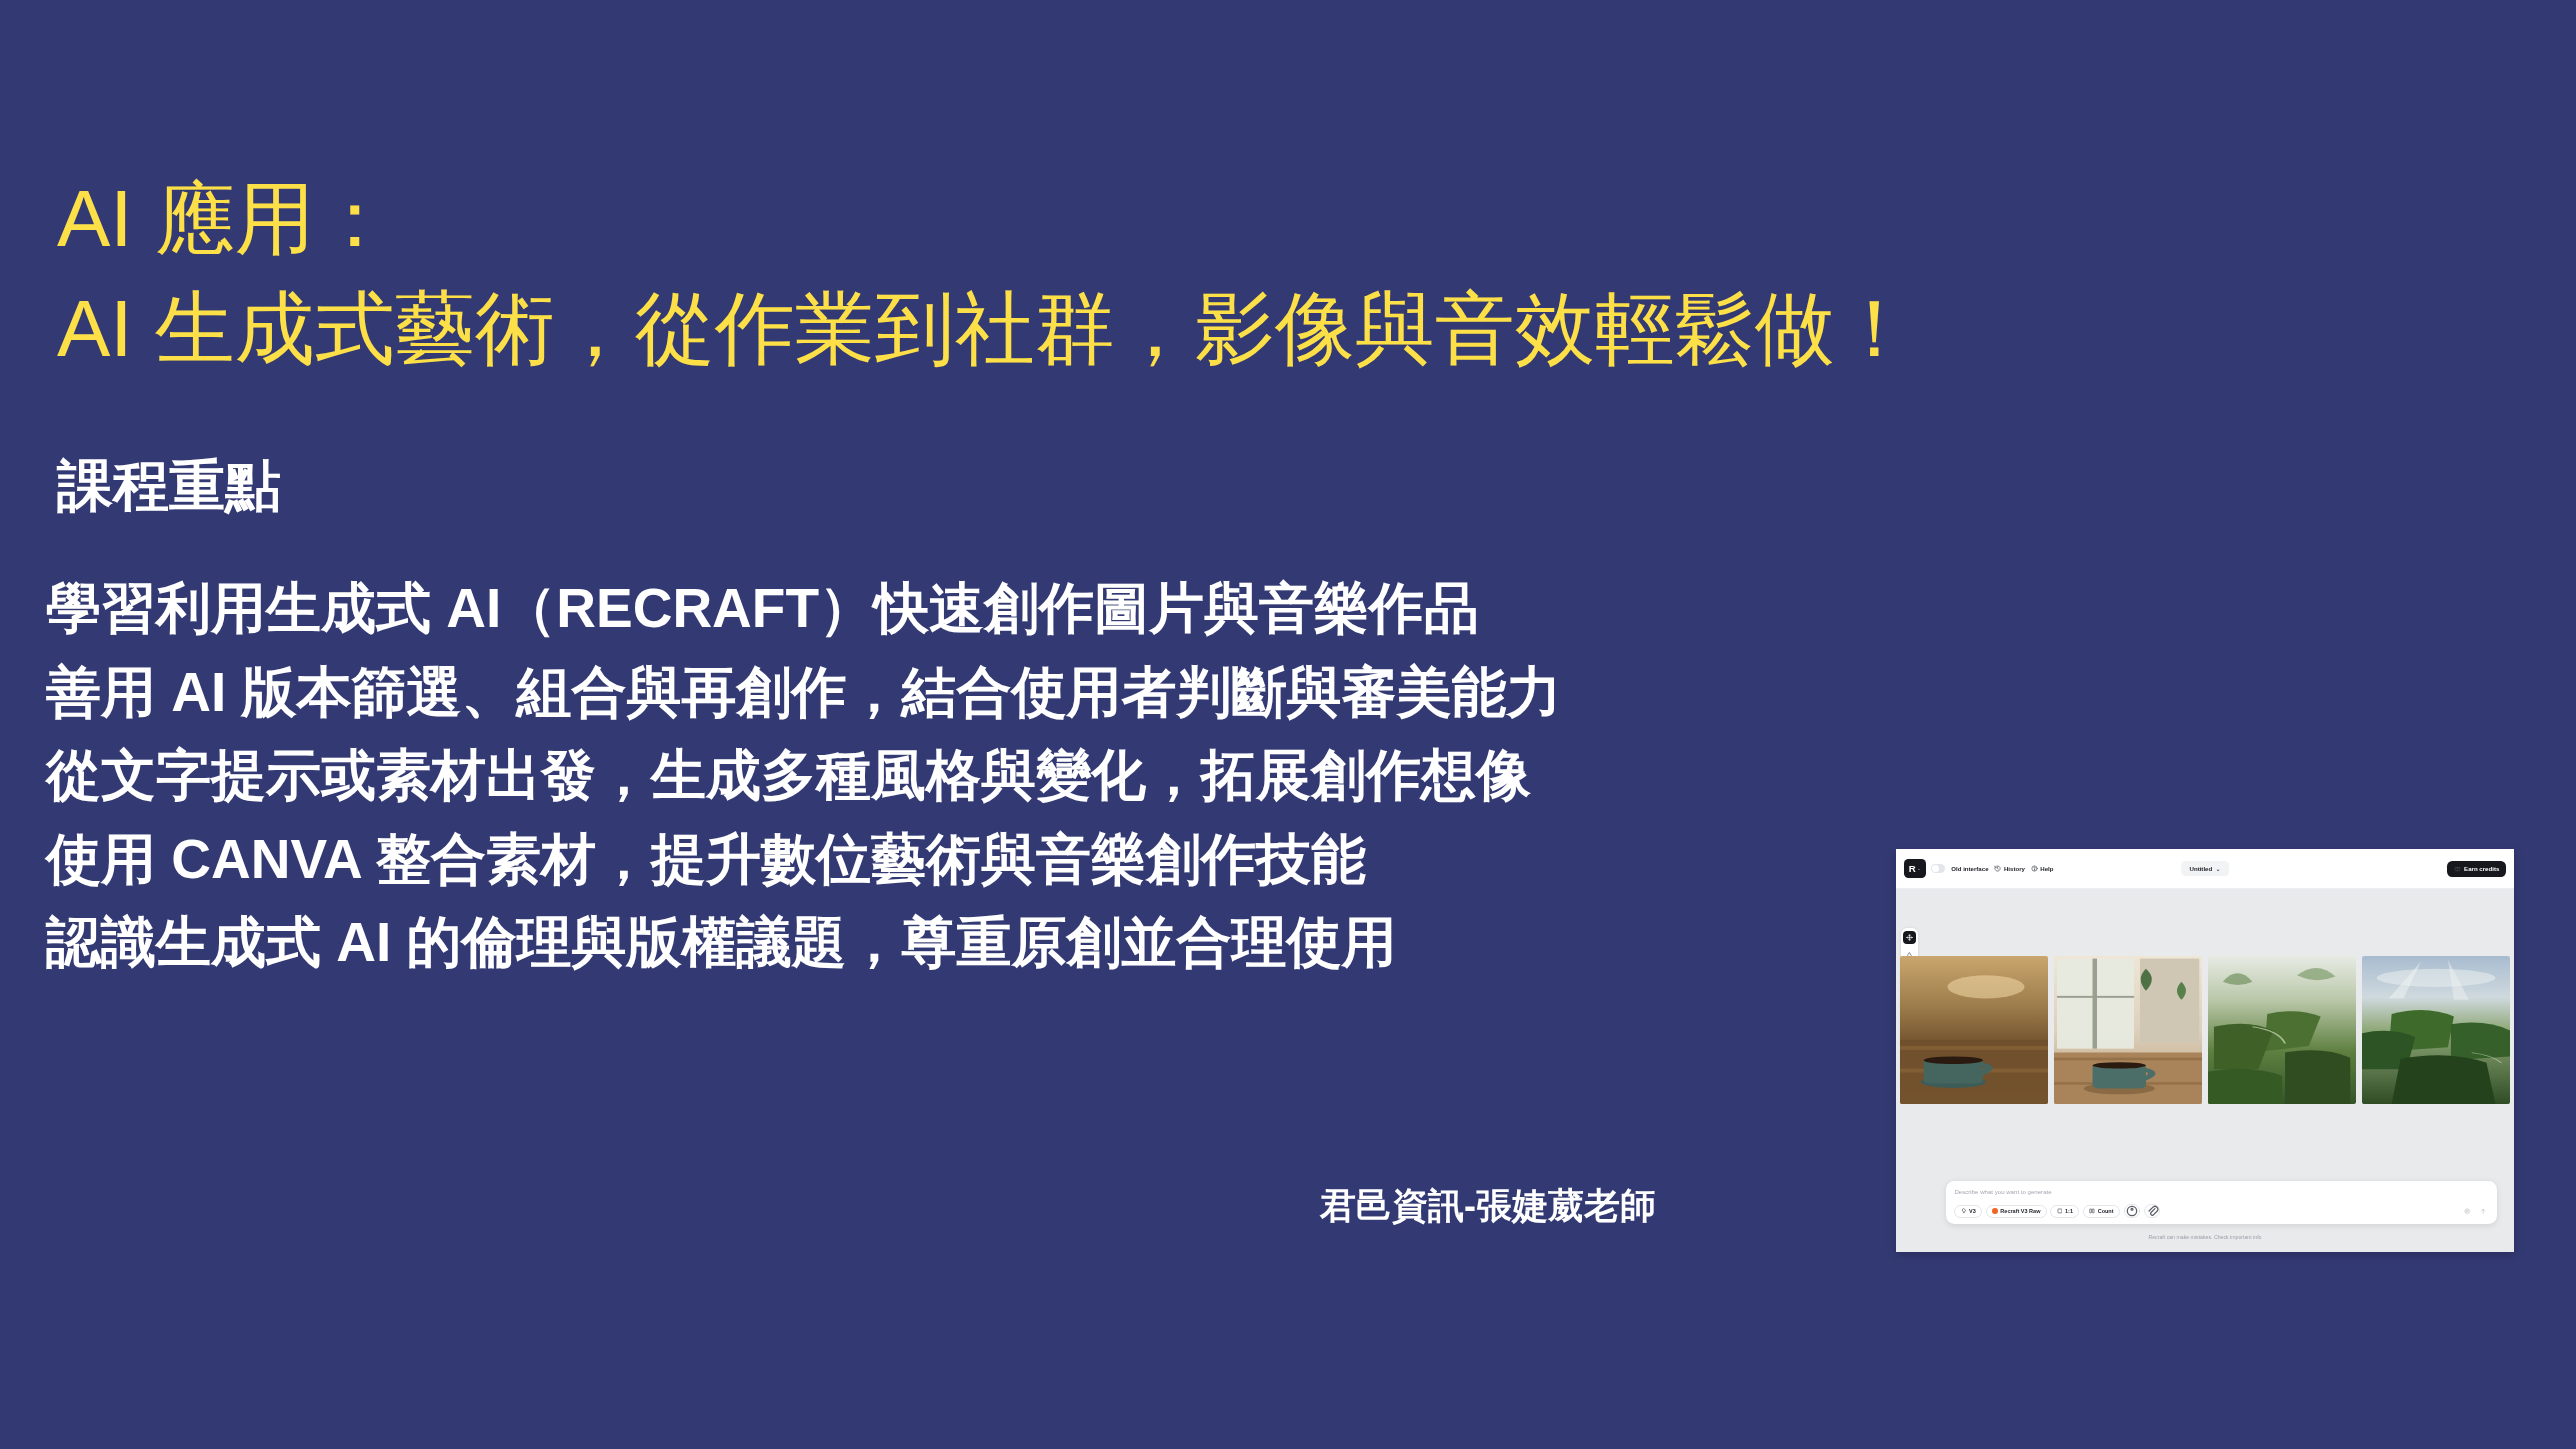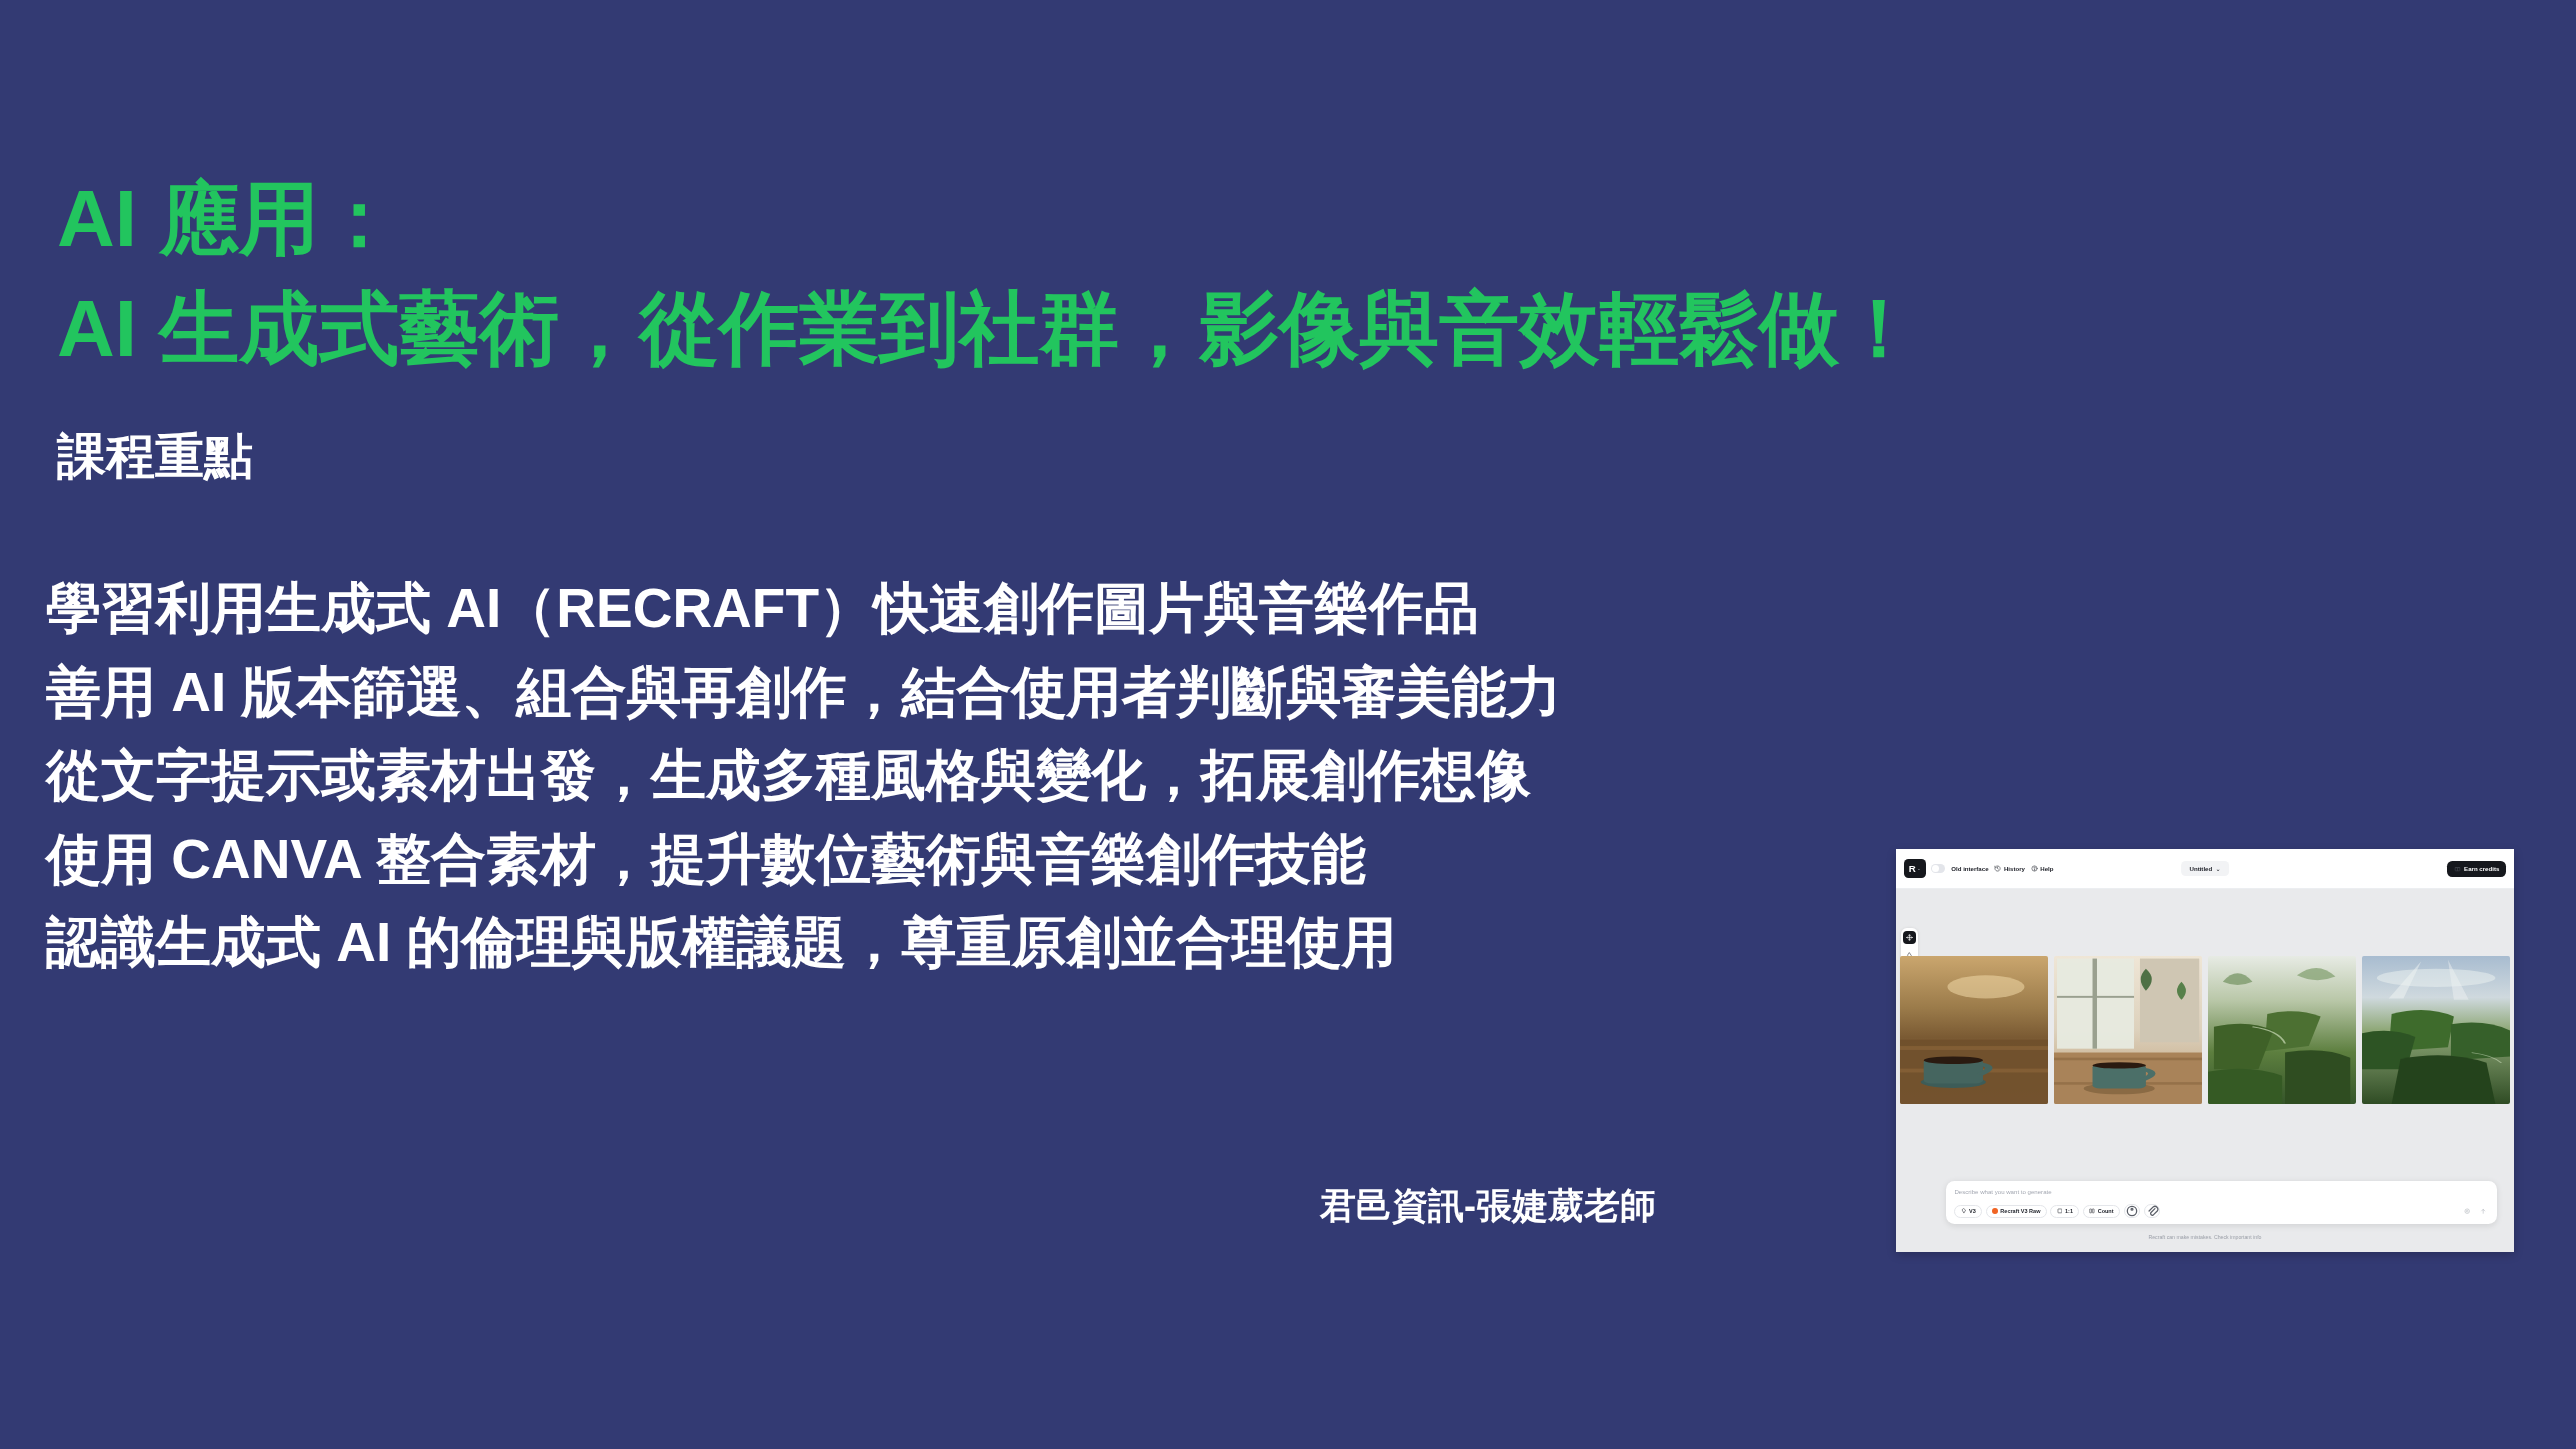--- a/index.html
+++ b/index.html
@@ -19,35 +19,35 @@
   }
 
   
   .title-block {
     position: absolute;
     left: 57px;
     top: 164px;
     width: 1996px;
   }
   .title-line {
-    color: #22c55e;
+    color: #fde047;
     font-size: 80px;
-    font-weight: 700;
+    font-weight: 400;
     line-height: 1.38;
     letter-spacing: 0px;
     white-space: nowrap;
   }
 
   
   .section-heading {
     position: absolute;
     left: 57px;
-    top: 429px;
+    top: 455px;
     color: #ffffff;
-    font-size: 49px;
+    font-size: 56px;
     font-weight: 700;
     line-height: 1.12;
     white-space: nowrap;
   }
 
   
   .bullets {
     position: absolute;
     left: 46px;
     top: 567px;

